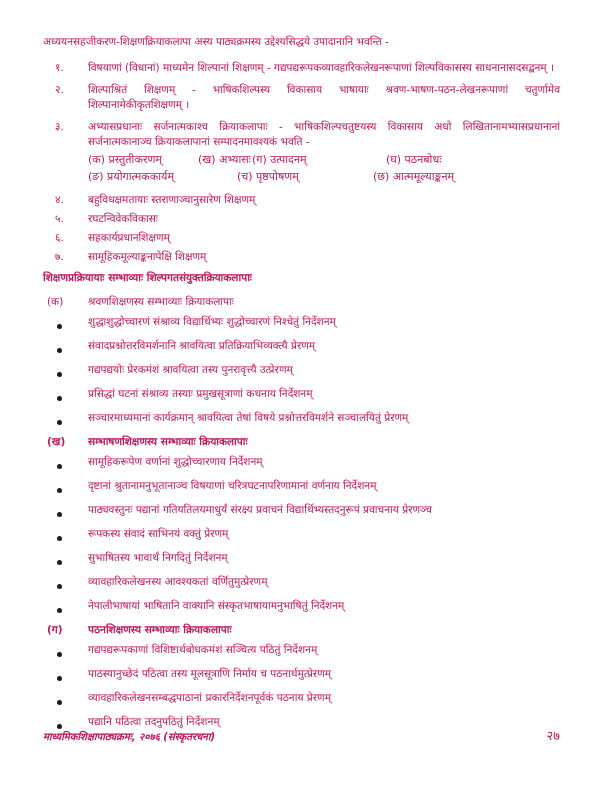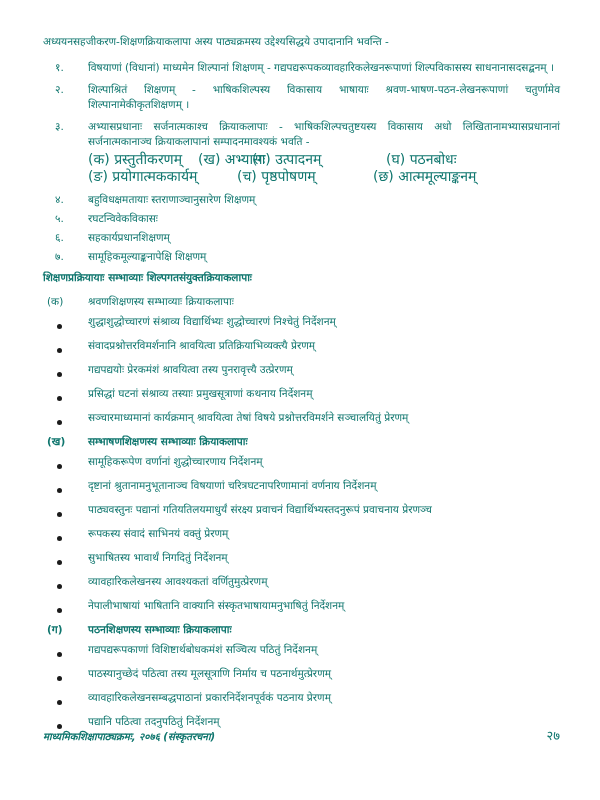--- a/index.html
+++ b/index.html
@@ -1,28 +1,28 @@
 <!DOCTYPE html>
 <html><head>
 <meta charset="utf-8">
 <style>
   html,body{margin:0;padding:0;background:#e8e8e8;}
   .page{
     width:600px;height:800px;position:relative;background:#ffffff;
-    font-family:"DejaVu Sans",sans-serif;color:#0f766e;overflow:hidden;
+    font-family:"DejaVu Sans",sans-serif;color:#be185d;overflow:hidden;
     margin:0 auto;box-sizing:border-box;
   }
   .content{position:absolute;top:34px;left:43px;right:40px;}
   .intro{font-size:10.5px;line-height:15px;margin:0 0 11px 0;text-align:justify;}
   .nrow{display:flex;margin-bottom:7px;}
   .nrow.short{margin-bottom:4px;}
   .nrow.tight{margin-bottom:3px;}
   .nnum{flex:0 0 45px;padding-left:12px;box-sizing:border-box;font-size:10.5px;line-height:15px;}
   .ntext{flex:1;font-size:10.5px;line-height:15px;text-align:justify;}
-  .opt-row{position:relative;height:17px;margin-left:45px;font-size:14px;line-height:15px;}
+  .opt-row{position:relative;height:17px;margin-left:45px;font-size:11px;line-height:15px;}
   .opt-cell{position:absolute;top:0;white-space:nowrap;}
   .row1 .c0{left:0}.row1 .c1{left:110px}.row1 .c2{left:164px}.row1 .c3{left:298px}
   .row2 .c0{left:0}.row2 .c1{left:149px}.row2 .c2{left:285px}
   .opts-gap{height:6px;}
   .section-heading{font-size:10.5px;line-height:15px;font-weight:700;margin:6px 0 9px 0;}
   .sub-head{margin:2px 0 5px 0;}
   .sub-head .nnum{padding-left:4px;}
   .sub-head.bold .nnum,.sub-head.bold .ntext{font-weight:700;}
   .brow{display:flex;margin-bottom:5px;}
   .bmark{flex:0 0 45px;padding-left:14px;box-sizing:border-box;}

